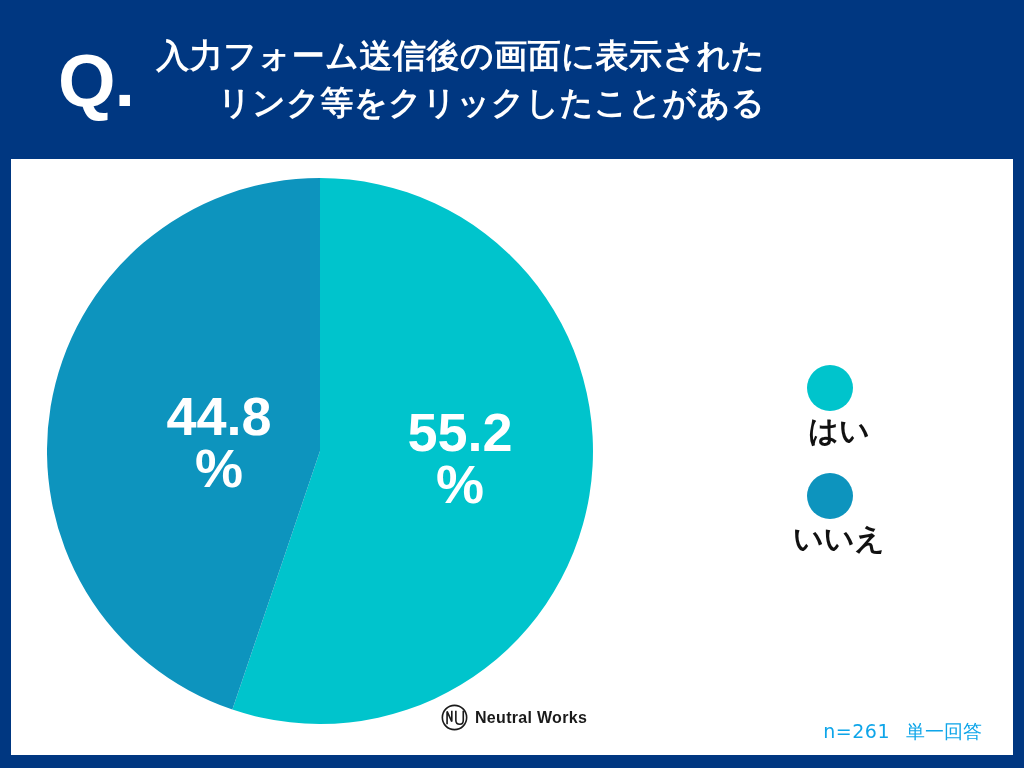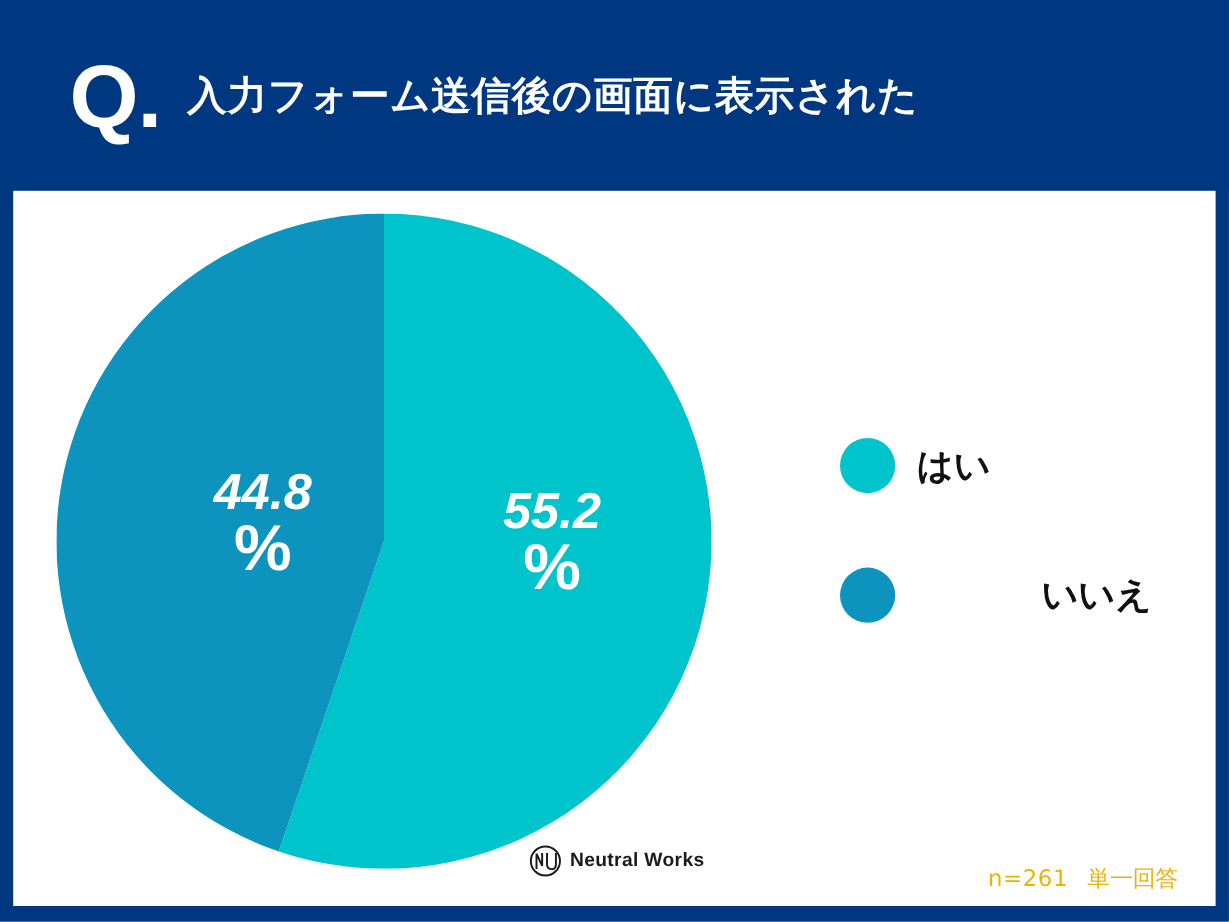--- a/index.html
+++ b/index.html
@@ -92,22 +92,21 @@
     color: #ffffff;
     font-weight: bold;
     text-align: center;
     line-height: 0.97;
     letter-spacing: 0px;
     font-family: "Liberation Sans", "DejaVu Sans", sans-serif;
     user-select: none;
   }
   .slice-label .num {
     display: block;
-    font-size: 42px;
-    font-style: italic;
+    font-size: 54px;
   }
   .slice-label .pct {
     display: block;
     font-size: 54px;
   }
   .label-a {
     left: 323px;
     top: 212px;
     width: 180px;
     margin-top: 16px;
@@ -123,20 +122,21 @@
     position: absolute;
     left: 689px;
     top: 206px;
     width: 260px;
   }
   .legend-item {
     display: flex;
     align-items: center;
     height: 46px;
     margin-bottom: 62px;
+    flex-direction: column;
   }
   .legend-item:last-child {
     margin-bottom: 0;
     justify-content: space-between;
   }
   .legend-dot {
     width: 46px;
     height: 46px;
     border-radius: 50%;
     flex: 0 0 auto;
@@ -169,41 +169,42 @@
     font-weight: bold;
     color: #1a1a1a;
     letter-spacing: 0.3px;
     font-family: "Liberation Sans", "DejaVu Sans", sans-serif;
   }
   .note {
     position: absolute;
     right: 42px;
     top: 719px;
     font-size: 19px;
-    color: #eab308;
+    color: #0ea5e9;
     white-space: nowrap;
     font-family: "DejaVu Sans", "Liberation Sans", sans-serif;
   }
   .note .n-val {
     letter-spacing: 0.5px;
   }
   .note .n-gap {
     display: inline-block;
     width: 16px;
   }
 </style>
 </head>
 <body>
 
 <div class="slide">
 
   <div class="header">
     <div class="q-mark">Q.</div>
     <div class="title-block">
       <div class="title-line">入力フォーム送信後の画面に表示された</div>
+      <div class="title-line">リンク等をクリックしたことがある</div>
     </div>
   </div>
 
   <div class="card">
 
     <div class="pie-wrap">
       <svg class="pie-svg" viewBox="0 0 546 546">
         <path id="slice-0" d="M 273 273 L 273.00 0.00 A 273 273 0 1 1 185.38 531.56 Z" fill="#00C4CC"></path>
         <path id="slice-1" d="M 273 273 L 185.38 531.56 A 273 273 0 0 1 273.00 0.00 Z" fill="#0D94BE"></path>
       </svg>

